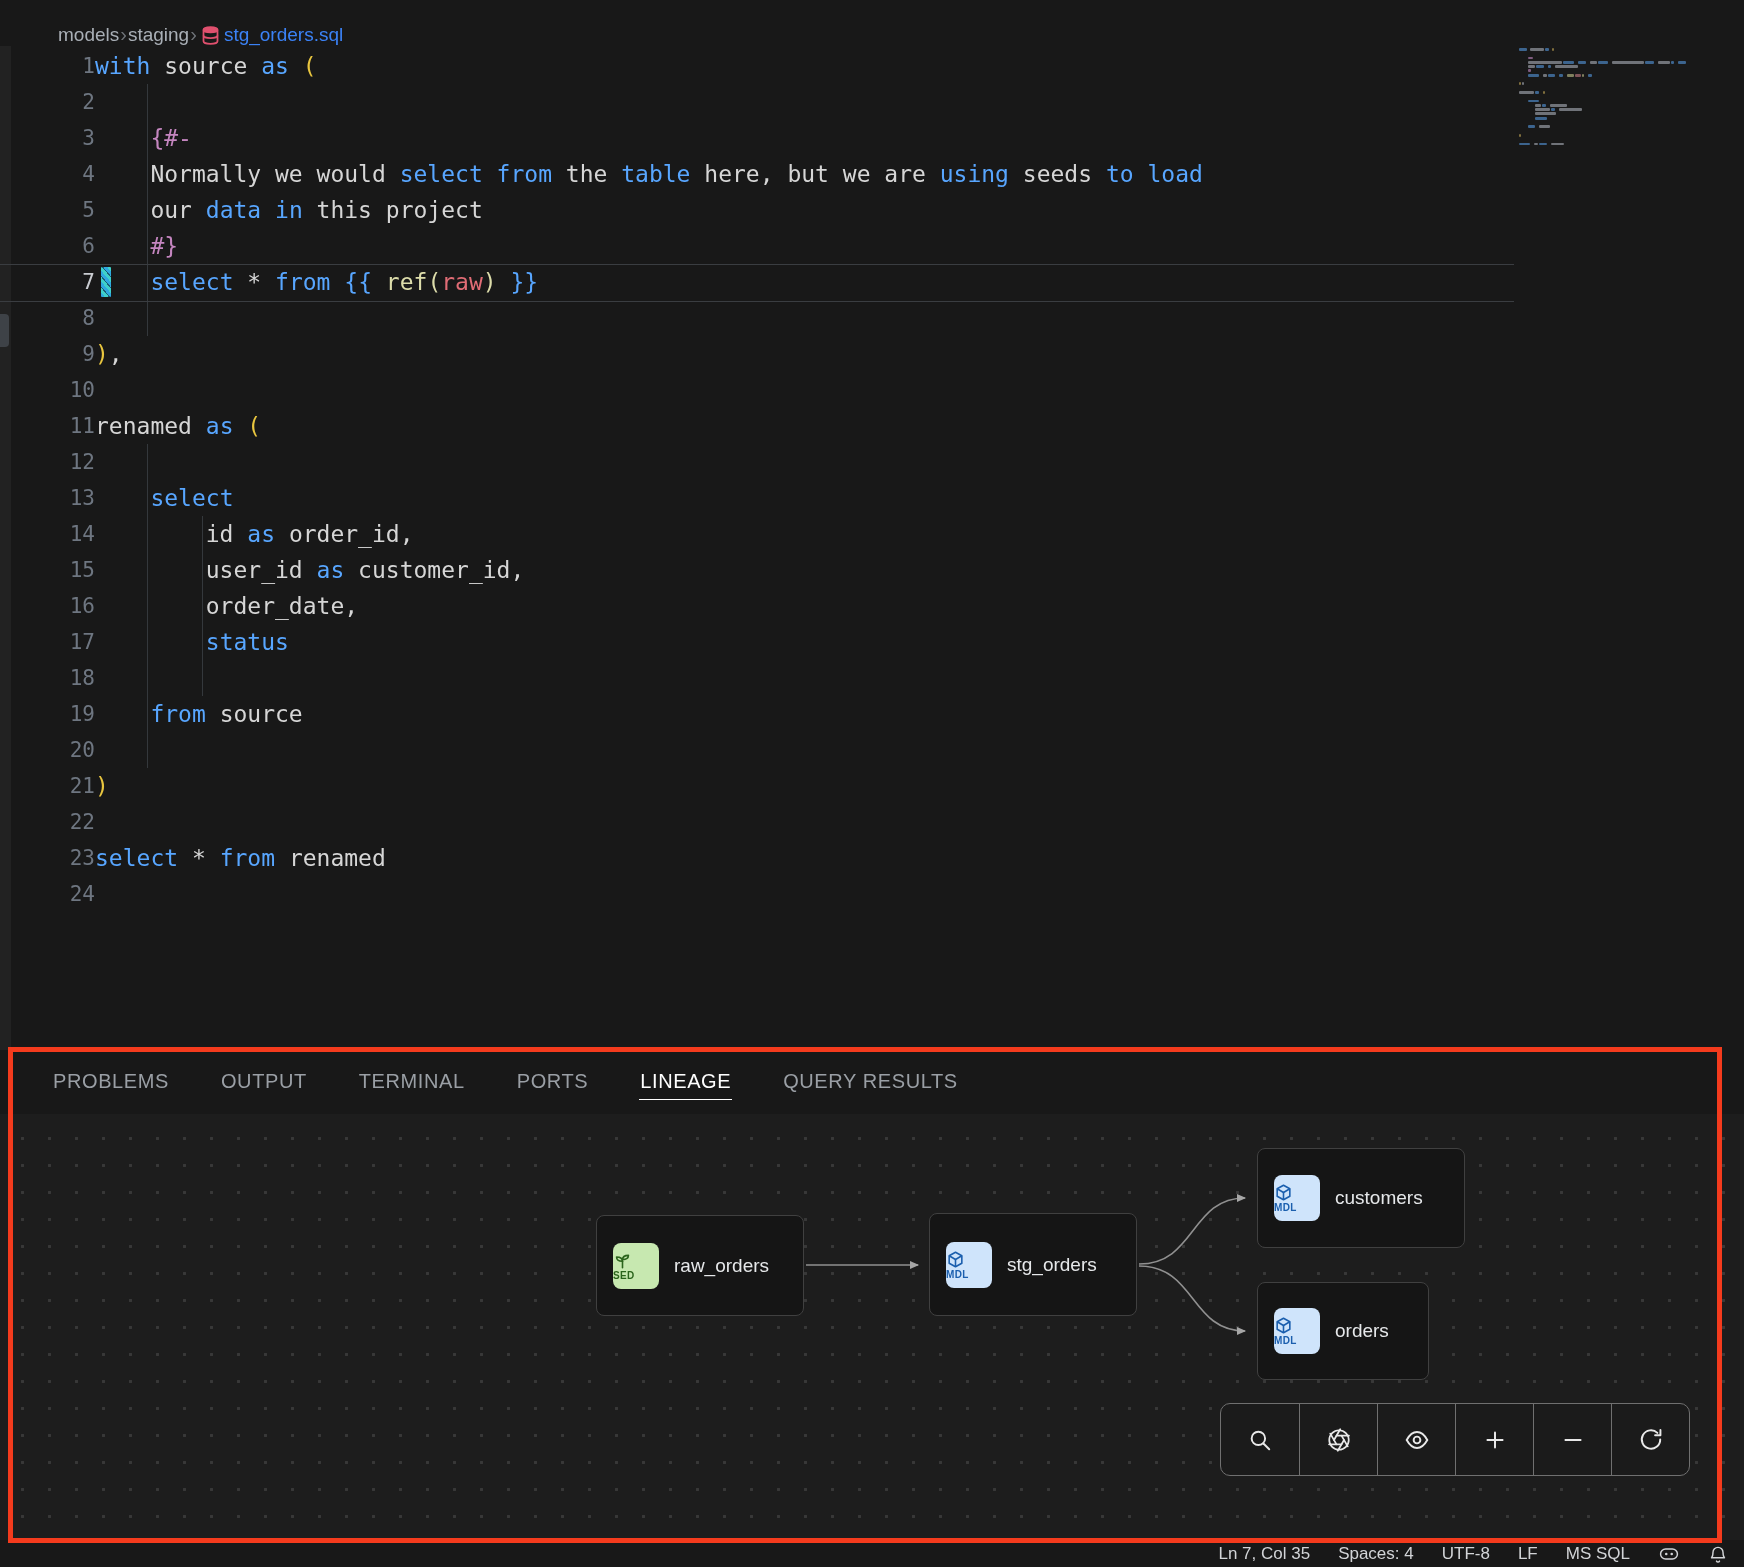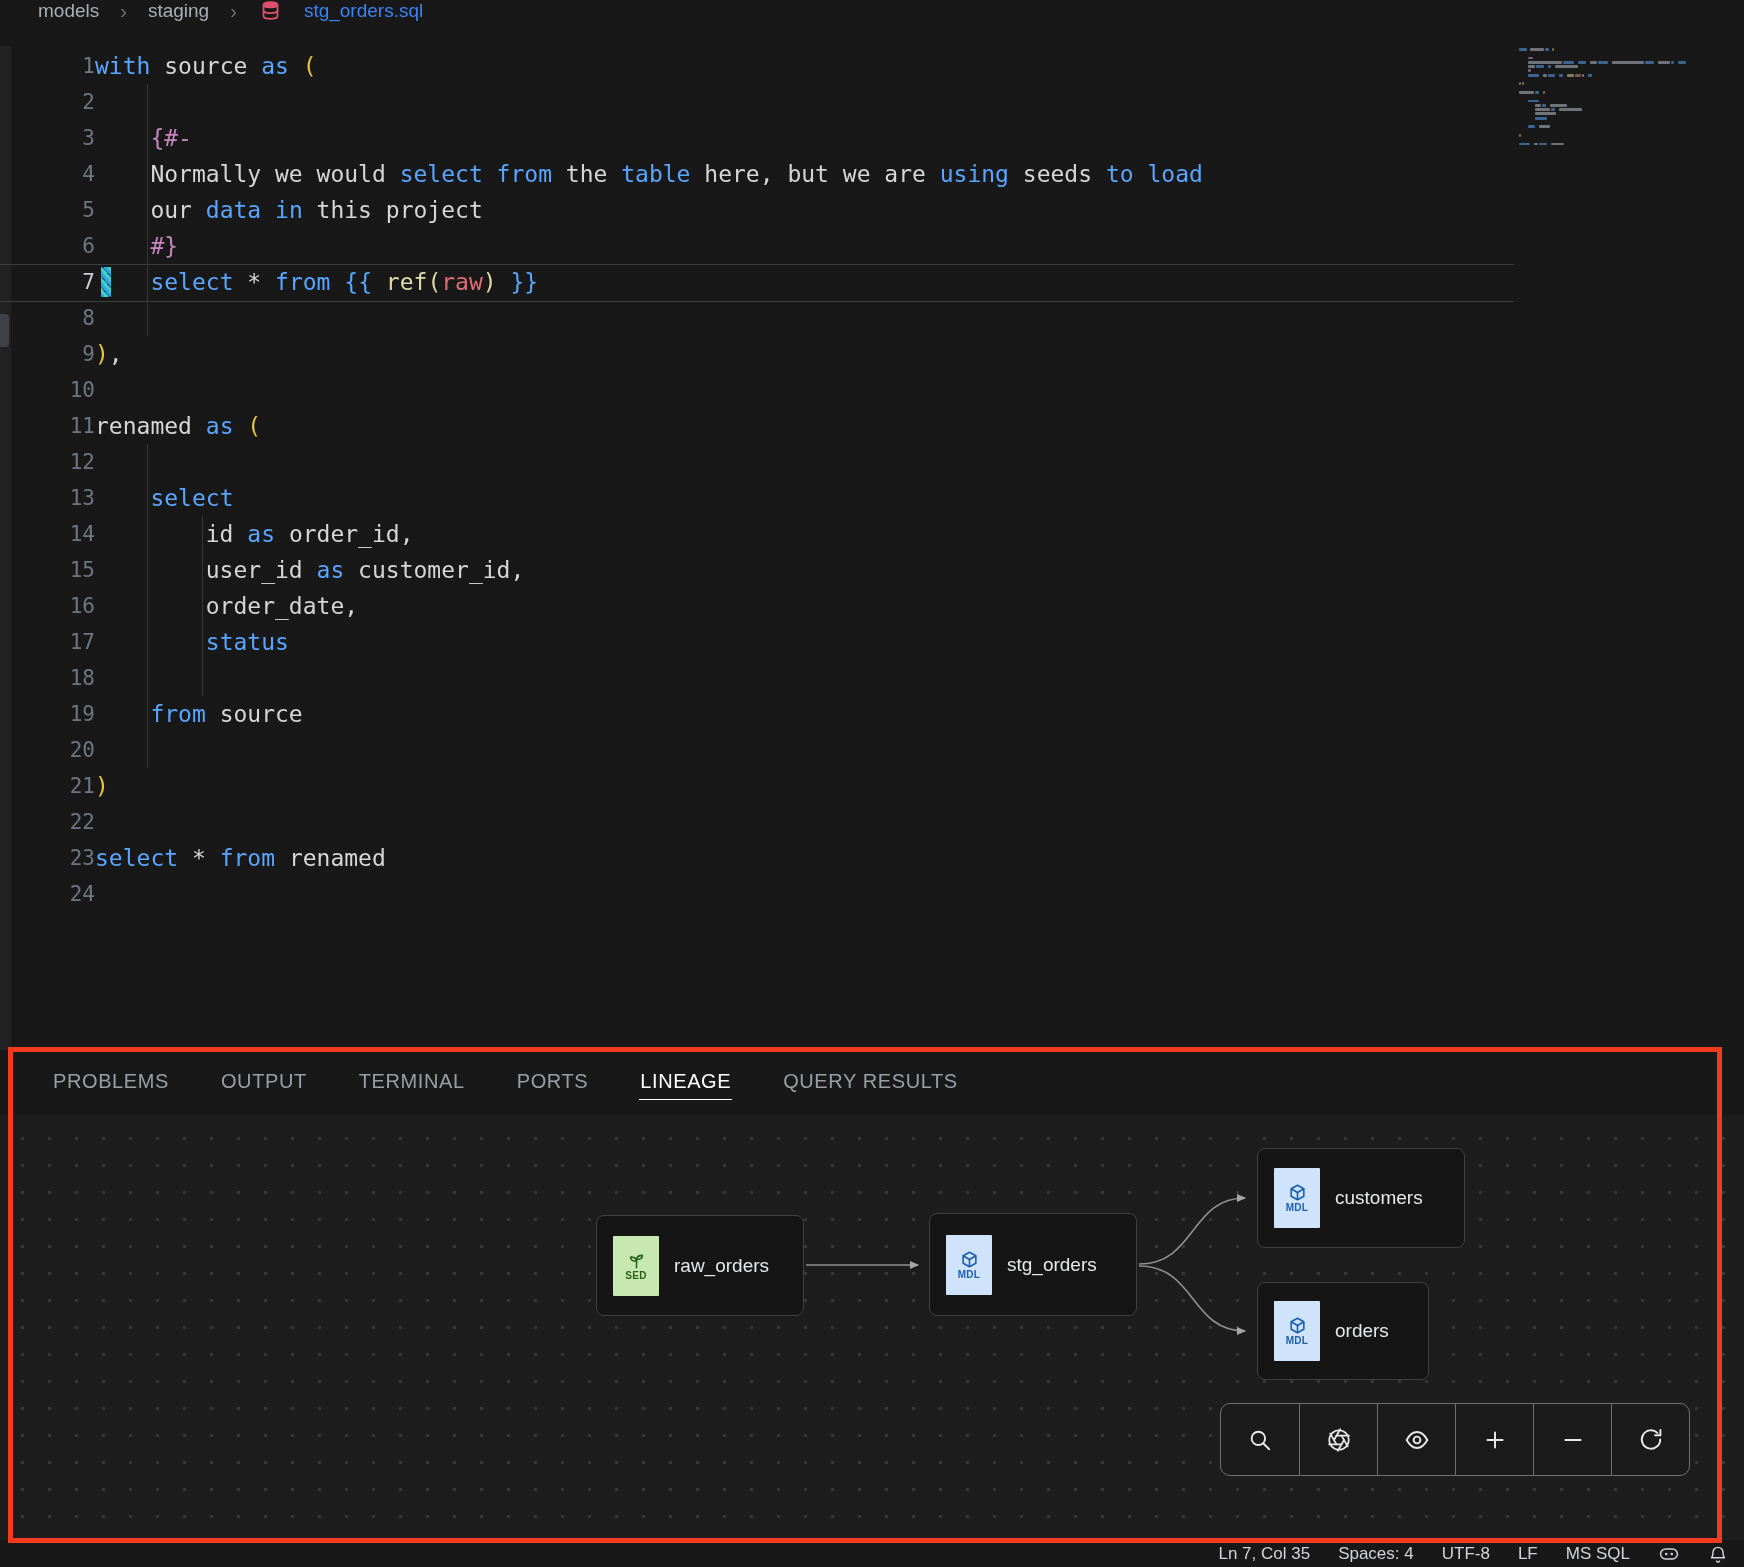--- a/index.html
+++ b/index.html
@@ -1,21 +1,21 @@
 <!DOCTYPE html>
 <html style="--kw: #58a6ff; --pln: #d6d6d6; --pink: #c586c0; --fn: #dcdcaa; --red: #e06c75; --gold: #e9c63f; --annotation: #f43b1d; --seed-bg: #c7e8b0; --seed-fg: #2b641c; --mdl-bg: #cfe4fb; --mdl-fg: #1b5fae; --db-icon: #e0506e;"><head>
 <meta charset="utf-8">
 <style>
   *{margin:0;padding:0;box-sizing:border-box}
   html,body{width:1744px;height:1567px;overflow:hidden;background:#181818}
   body{position:relative;font-family:"Liberation Sans",sans-serif;color:#ccc}
 
   
-  .breadcrumb{position:absolute;top:0;left:0;right:0;height:46px;display:flex;align-items:flex-start;
-    padding-left:38px;gap:21px;font-size:19px;color:#a9afb6;background:#181818}
+  .breadcrumb{position:absolute;top:0;left:0;right:0;height:46px;display:flex;align-items:flex-end;
+    padding-left:58px;gap:1px;font-size:19px;color:#a9afb6;background:#181818}
   .breadcrumb .crumb{cursor:pointer}
   .breadcrumb .file{color:#3b82f6}
   .breadcrumb .sep{color:#6e7378;font-size:20px}
   .db-icon{display:flex;align-items:center;margin:0 2px}
 
   
   .editor{position:absolute;top:46px;left:0;right:0;height:1004px;background:#181818;cursor:text}
   .left-strip{position:absolute;left:0;top:0;width:11px;height:100%;background:#222}
   .left-strip .blk{position:absolute;top:268px;left:0;width:9px;height:33px;background:#3e4247;border-radius:0 4px 4px 0}
   #lines{position:absolute;top:2px;left:0;right:0;font-family:"DejaVu Sans Mono",monospace;font-size:23px}
@@ -46,21 +46,21 @@
   .panel-tab.active{color:#fff;border-bottom-color:#fff}
   .panel-actions{position:absolute;right:26px;top:0;height:100%;display:flex;align-items:center;gap:32px;color:#cfd2d6}
   .panel-actions .pa-btn{display:flex;align-items:center;cursor:pointer}
   .panel-content{position:absolute;top:64px;left:0;right:0;bottom:0;background-color:#1d1d1d;
     background-image:radial-gradient(circle,#383838 1.4px,transparent 1.6px);
     background-size:27px 27px;background-position:9px 11px}
   .edges{position:absolute;inset:0;pointer-events:none}
   .edge{stroke:#909090;stroke-width:1.6;fill:none}
   .lineage-node{position:absolute;background:#151515;border:1px solid #404040;border-radius:8px;
     display:flex;align-items:center;padding-left:16px;gap:15px;cursor:pointer}
-  .node-icon{width:46px;height:60px;border-radius:1px;display:flex;flex-direction:column;align-items:center;justify-content:center;flex:0 0 46px}
+  .node-icon{width:46px;height:46px;border-radius:8px;display:flex;flex-direction:column;align-items:flex-start;justify-content:center;flex:0 0 46px}
   .node-icon.seed{background:var(--seed-bg);color:var(--seed-fg)}
   .node-icon.model{background:var(--mdl-bg);color:var(--mdl-fg)}
   .node-icon .badge{font-size:10px;font-weight:bold;letter-spacing:.3px;line-height:1.1}
   .node-label{font-size:19px;color:#e6e8ea;white-space:nowrap}
   .lineage-toolbar{position:absolute;left:1220px;top:289px;height:73px;display:flex;
     border:1px solid #707070;border-radius:10px;background:#1b1b1b;overflow:hidden}
   .tb-btn{width:78px;display:flex;align-items:center;justify-content:center;color:#e8e8e8;cursor:pointer;border-left:1px solid #707070}
   .tb-btn:first-child{border-left:none}
 
   

